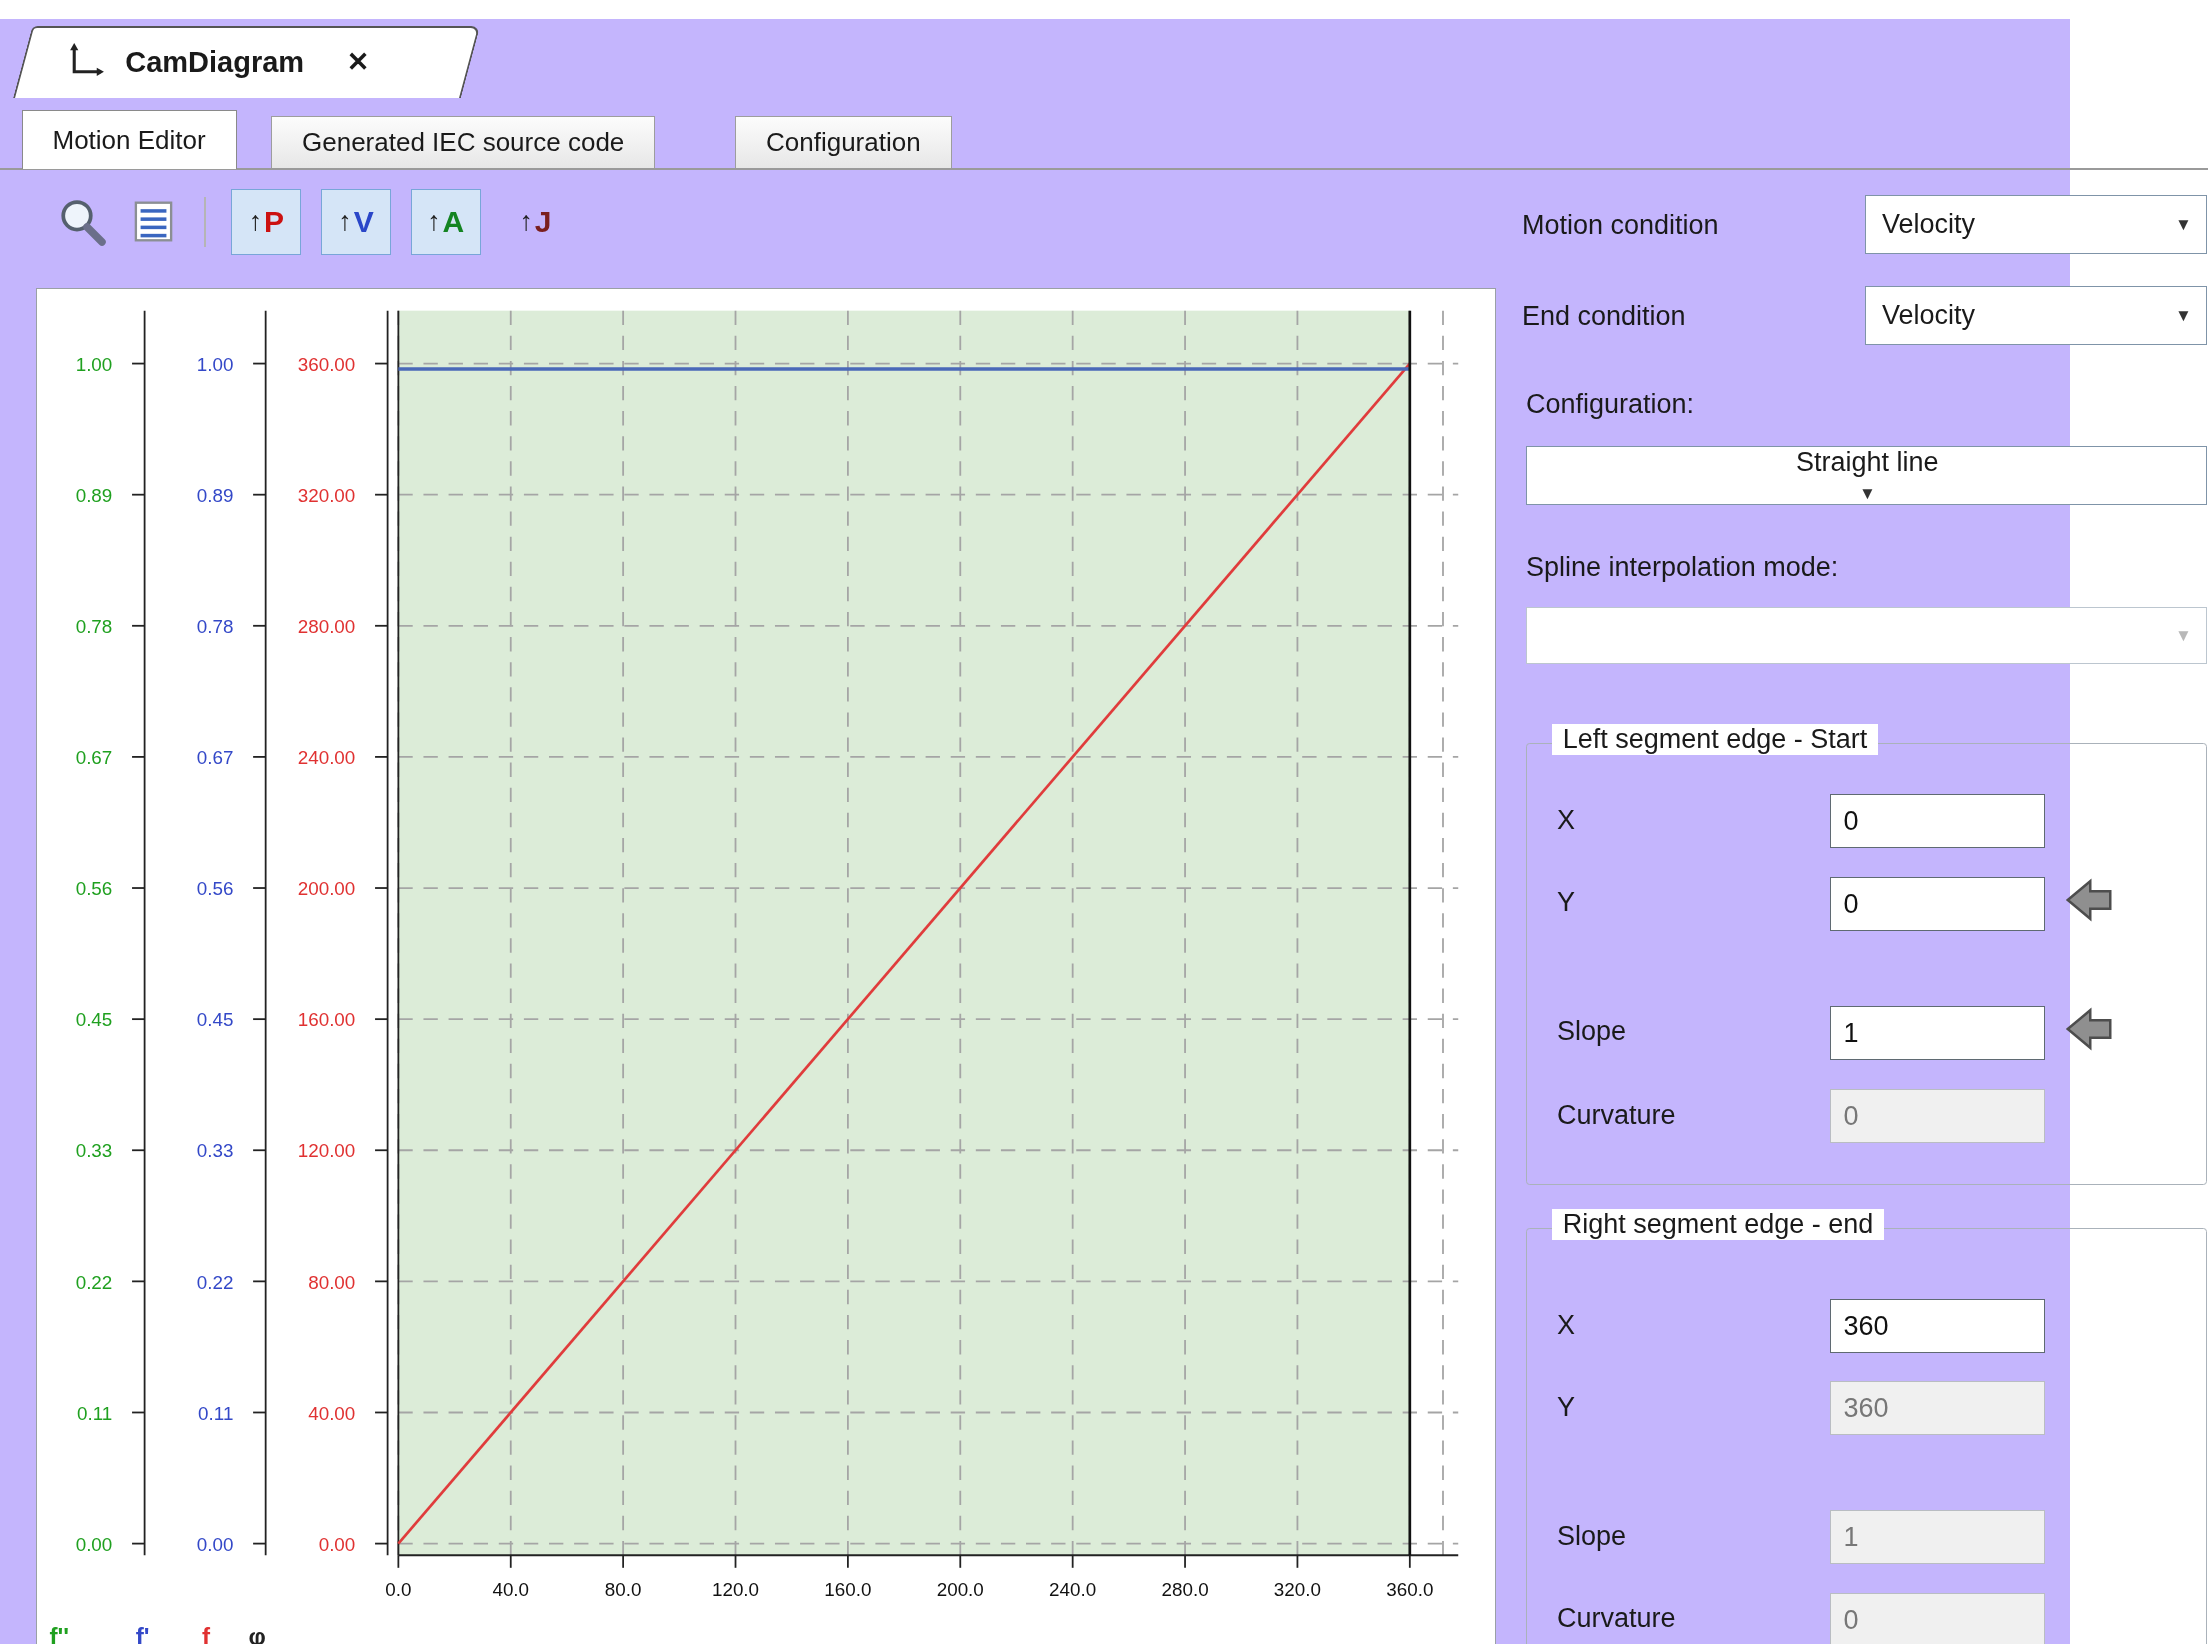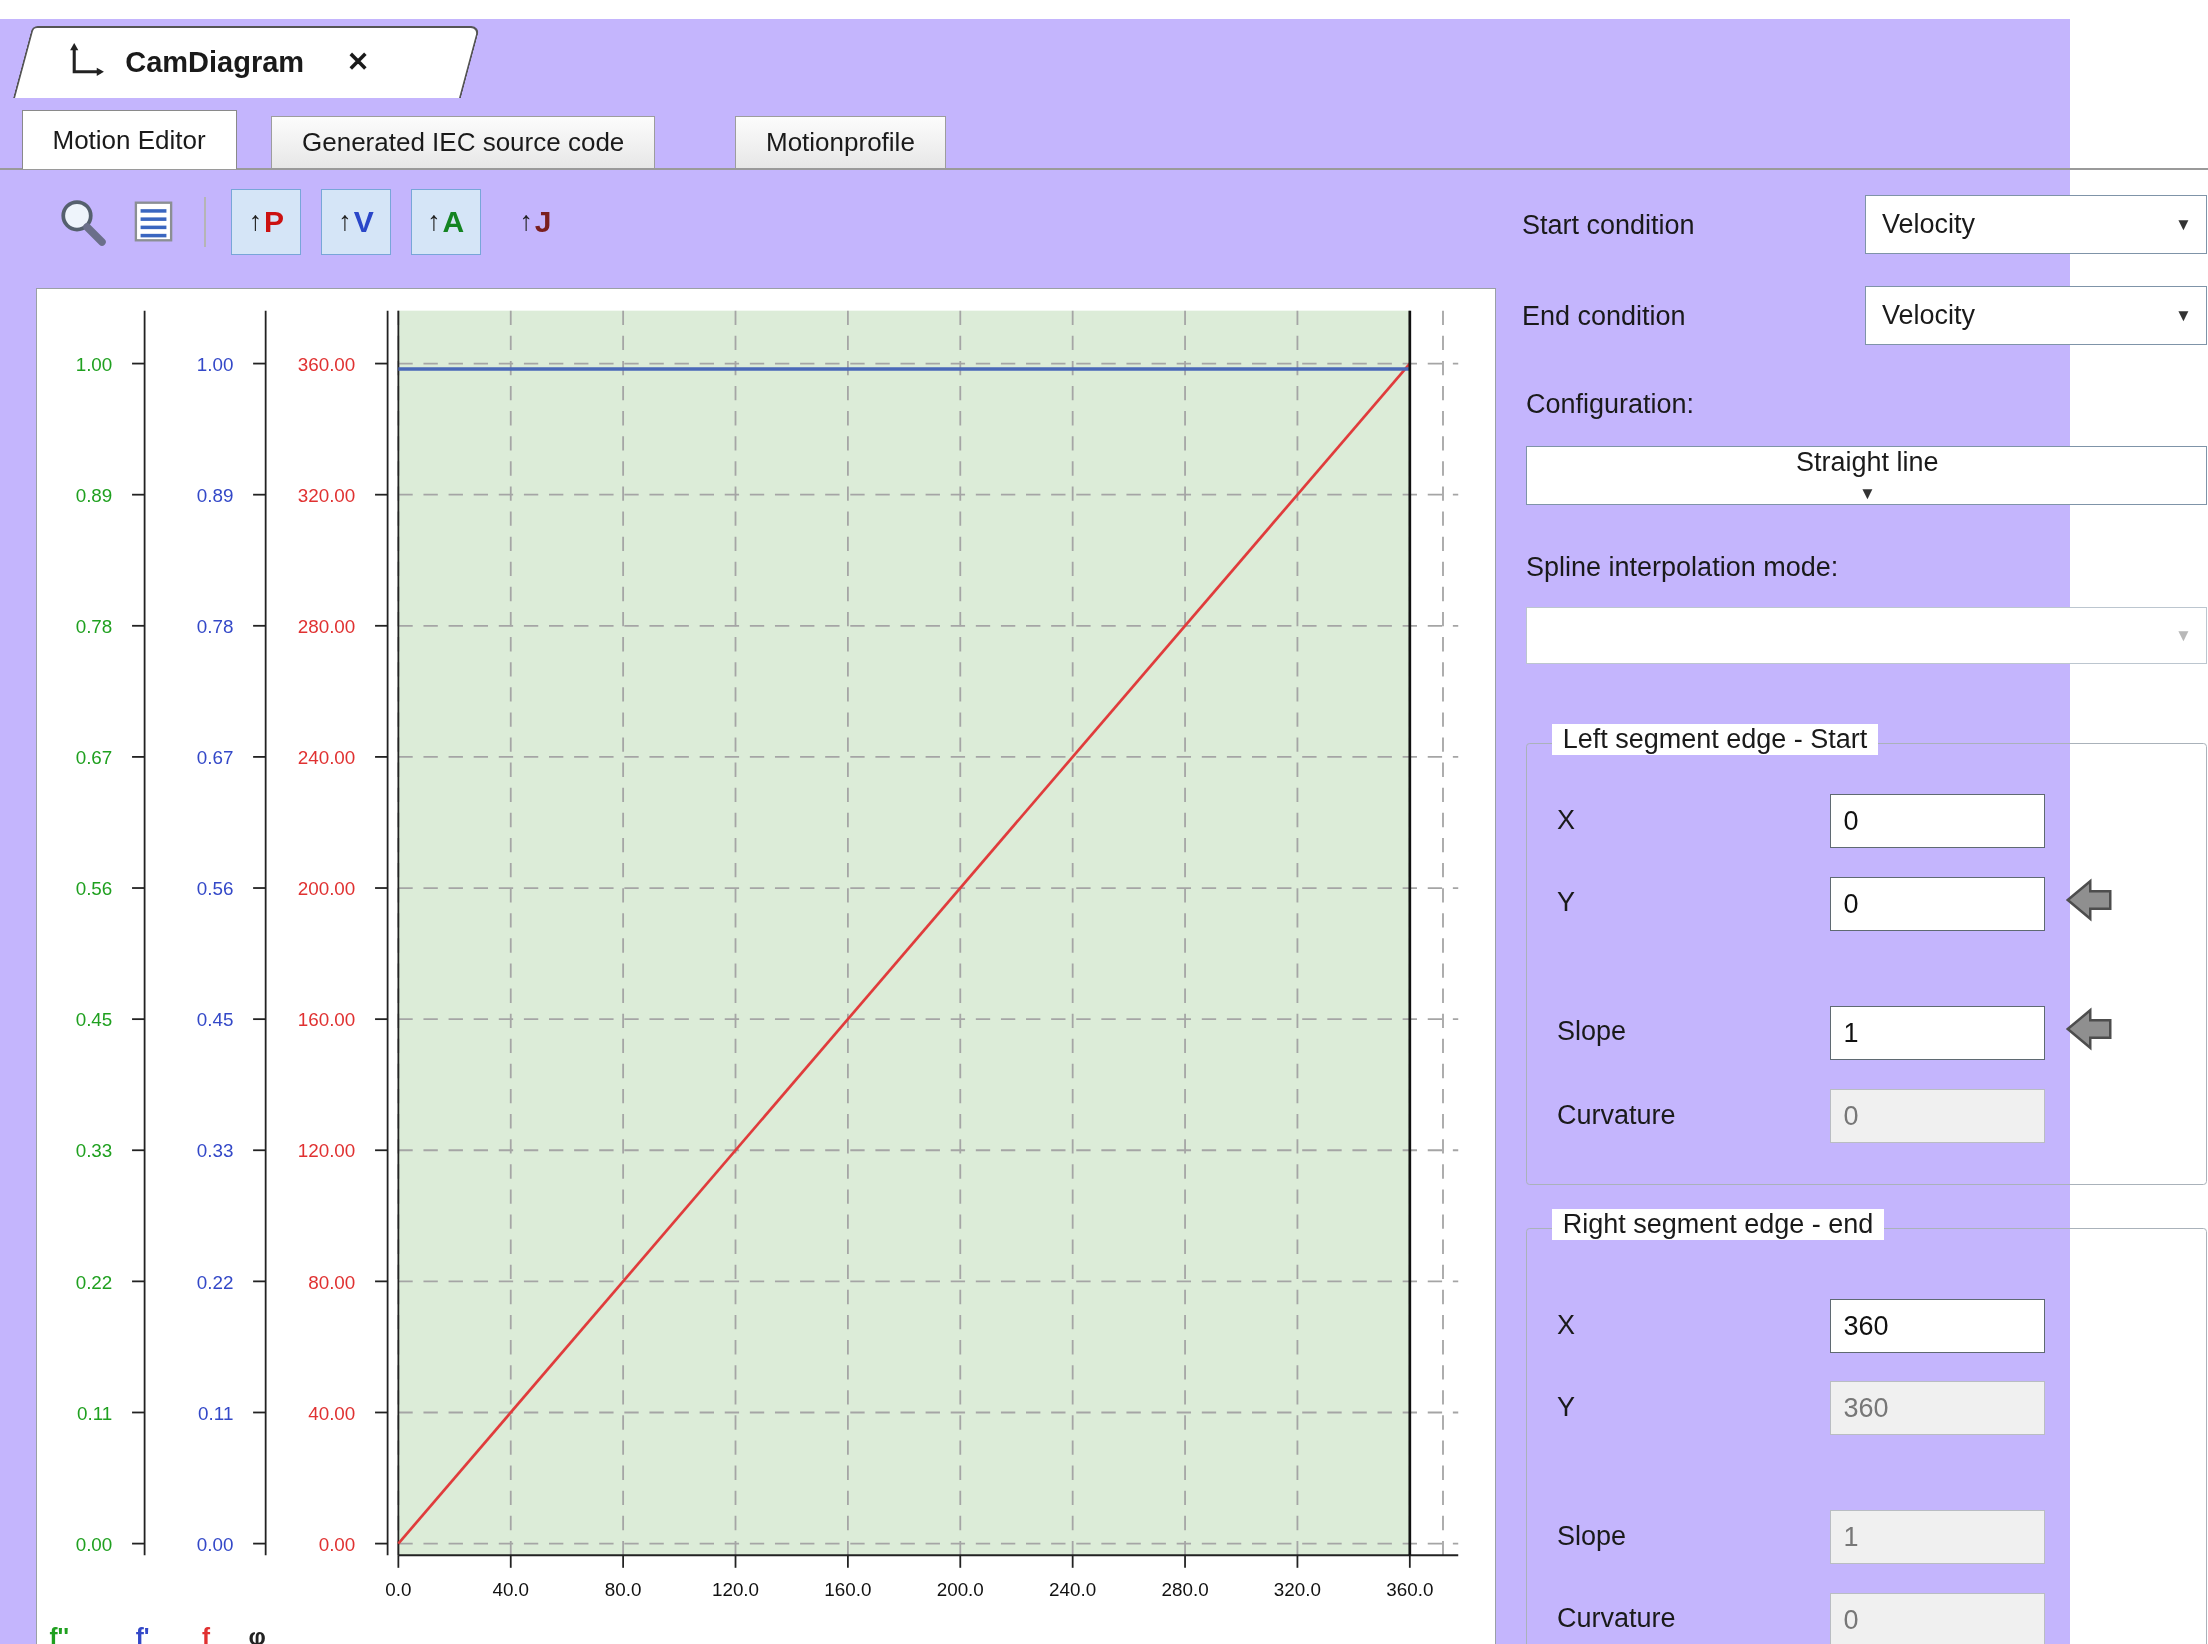--- a/index.html
+++ b/index.html
@@ -80,21 +80,21 @@
         </svg>
       </span>
       <span class="doc-title">CamDiagram</span>
       <span class="doc-close">✕</span>
     </span>
   </div>
 
   <div class="tab-underline"></div>
   <div class="tab active" style="left:21.5px;">Motion Editor</div>
   <div class="tab inactive" style="left:271px;text-align:center;">Generated IEC source code</div>
-  <div class="tab inactive" style="left:735px;">Motionprofile</div>
+  <div class="tab inactive" style="left:735px;">Configuration</div>
 
   <div class="toolbar">
     <span class="tb-icon">
       <svg width="50" height="50" viewBox="0 0 40 40">
         <circle cx="16" cy="15" r="11" fill="#eef4fb" stroke="#55606e" stroke-width="3"></circle>
         <line x1="24" y1="24" x2="36" y2="36" stroke="#6b6f8a" stroke-width="6" stroke-linecap="round"></line>
       </svg>
     </span>
     <span class="tb-icon">
       <svg width="47" height="47" viewBox="0 0 40 40">
@@ -236,21 +236,21 @@
         <polyline points="403,1399 1531,83" fill="none" stroke="#e03c3c" stroke-width="3"></polyline>
         <polyline points="403,89 1531,89" fill="none" stroke="#4a69b8" stroke-width="4"></polyline>
         <line x1="1531" y1="24" x2="1531" y2="1412" stroke="#111" stroke-width="3"></line>
         <text x="14" y="1512" fill="#1fa01f" font-size="27" font-weight="bold">f''</text>
         <text x="110" y="1512" fill="#3348c8" font-size="27" font-weight="bold">f'</text>
         <text x="184" y="1512" fill="#e03131" font-size="27" font-weight="bold">f</text>
         <text x="236" y="1512" fill="#222222" font-size="27" font-weight="bold">φ</text>
       </svg>
   </div>
 
-  <span class="plabel" style="left:1522px;top:191px;">Start condition</span>
+  <span class="plabel" style="left:1522px;top:191px;">Motion condition</span>
   <div class="dropdown" style="left:1865px;top:176px;width:342px;">
     <span>Velocity</span>
     <span class="dd-arrow">▼</span>
   </div>
 
   <span class="plabel" style="left:1522px;top:282px;">End condition</span>
   <div class="dropdown" style="left:1865px;top:267px;width:342px;">
     <span>Velocity</span>
     <span class="dd-arrow">▼</span>
   </div>

